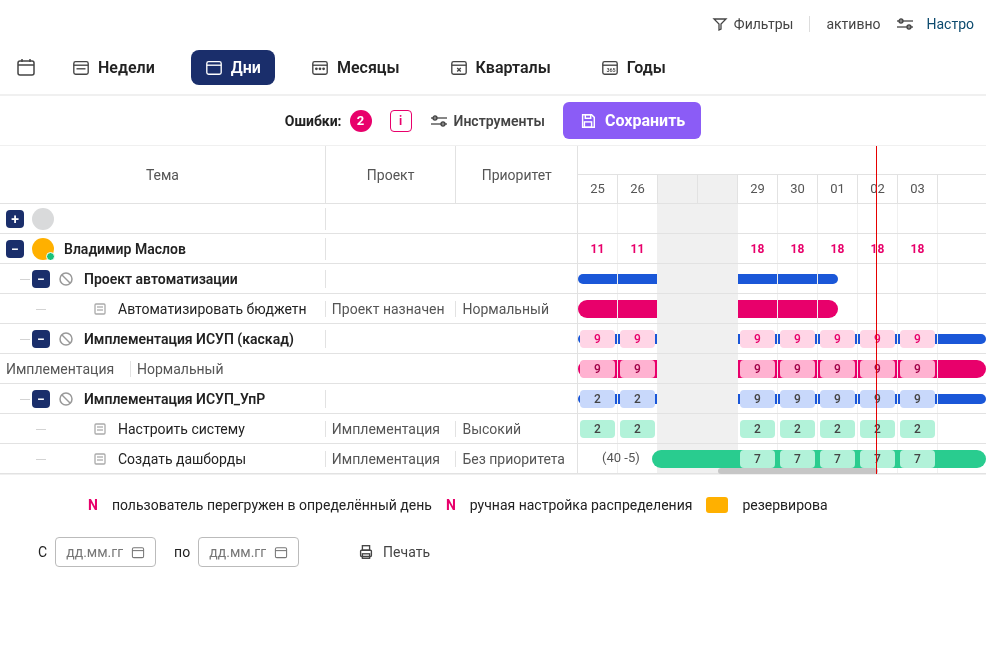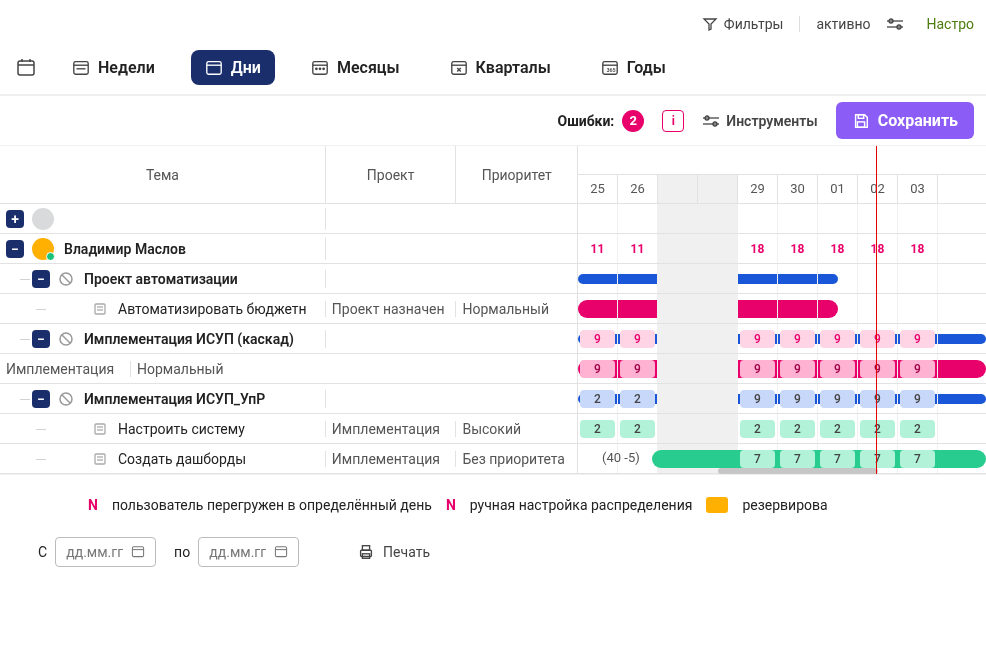--- a/index.html
+++ b/index.html
@@ -3,30 +3,30 @@
 <meta charset="utf-8">
 <style>
 * { box-sizing: border-box; margin: 0; padding: 0; font-family: -apple-system, BlinkMacSystemFont, "Segoe UI", Roboto, Arial, sans-serif; }
 body { width: 986px; height: 670px; background: #fff; color: #222; font-size: 14px; overflow: hidden; }
 
 
 .topbar { display: flex; align-items: center; justify-content: flex-end; height: 40px; padding: 8px 12px 0 12px; gap: 16px; }
 .filters-btn { display: flex; align-items: center; gap: 6px; color: #444; cursor: pointer; }
 .divider-v { width: 1px; height: 16px; background: #ddd; }
 .active-lbl { color: #444; }
-.settings-btn { display: flex; align-items: center; gap: 22px; color: #4d7c0f; cursor: pointer; }
+.settings-btn { display: flex; align-items: center; gap: 12px; color: #0c4a6e; cursor: pointer; }
 
 
 .view-row { display: flex; align-items: center; height: 56px; padding: 0 16px; gap: 22px; border-bottom: 2px solid #f0f0f0; }
 .cal-icon svg { display: block; }
 .tab { display: flex; align-items: center; gap: 8px; font-size: 16px; color: #222; font-weight: 600; padding: 8px 14px; border-radius: 8px; cursor: pointer; }
 .tab.active { background: #1a2e6b; color: #fff; }
 
 
-.toolrow { display: flex; align-items: center; justify-content: flex-end; height: 50px; padding: 0 12px; gap: 18px; border-bottom: 1px solid #f0f0f0; }
+.toolrow { display: flex; align-items: center; justify-content: center; height: 50px; padding: 0 12px; gap: 18px; border-bottom: 1px solid #f0f0f0; }
 .errors { display: flex; align-items: center; gap: 8px; font-weight: 700; }
 .err-badge { background: #e8006b; color: #fff; width: 22px; height: 22px; border-radius: 50%; display: flex; align-items: center; justify-content: center; font-size: 13px; }
 .info-box { width: 22px; height: 22px; border: 1.5px solid #e8006b; border-radius: 4px; display: flex; align-items: center; justify-content: center; color: #e8006b; font-size: 12px; font-weight: 700; }
 .tools-btn { display: flex; align-items: center; gap: 6px; font-weight: 600; color: #444; cursor: pointer; }
 .save-btn { display: flex; align-items: center; gap: 8px; background: #8b5cf6; color: #fff; padding: 9px 16px; border-radius: 6px; font-weight: 700; font-size: 16px; cursor: pointer; }
 
 
 .gantt { display: flex; width: 100%; }
 .left { width: 578px; border-right: 1px solid #e2e2e2; }
 .right { width: 408px; overflow: hidden; position: relative; }
@@ -82,21 +82,21 @@
 
 .today-line { position: absolute; top: 0; bottom: 0; width: 1px; background: #e60000; left: 298px; z-index: 5; }
 
 
 .legend { display: flex; align-items: center; gap: 14px; padding: 22px 16px 10px 88px; font-size: 14px; border-top: 1px solid #f0f0f0; }
 .legend .N { color: #e8006b; font-weight: 700; }
 .legend .sw { width: 22px; height: 16px; background: #ffb000; border-radius: 3px; }
 
 .controls { display: flex; align-items: center; gap: 18px; padding: 14px 16px 10px 38px; }
 .date-box { display: flex; align-items: center; gap: 8px; }
-.date-input { display: flex; gap: 8px; border: 1px solid #bbb; border-radius: 4px; padding: 6px 10px; color: #777; font-size: 14px; cursor: pointer; }
+.date-input { display: flex; align-items: center; gap: 8px; border: 1px solid #bbb; border-radius: 4px; padding: 6px 10px; color: #777; font-size: 14px; cursor: pointer; }
 .print-btn { display: flex; align-items: center; gap: 8px; color: #444; cursor: pointer; margin-left: 40px; }
 
 .scroll-ind { position:absolute; left: 140px; width: 160px; height: 6px; bottom: 0; background: #c6c6c6; border-radius: 3px; }
 </style>
 </head>
 <body>
 
 <div class="topbar">
   <div class="filters-btn">
     <svg width="16" height="16" viewBox="0 0 16 16" fill="none" stroke="#444" stroke-width="1.3">

